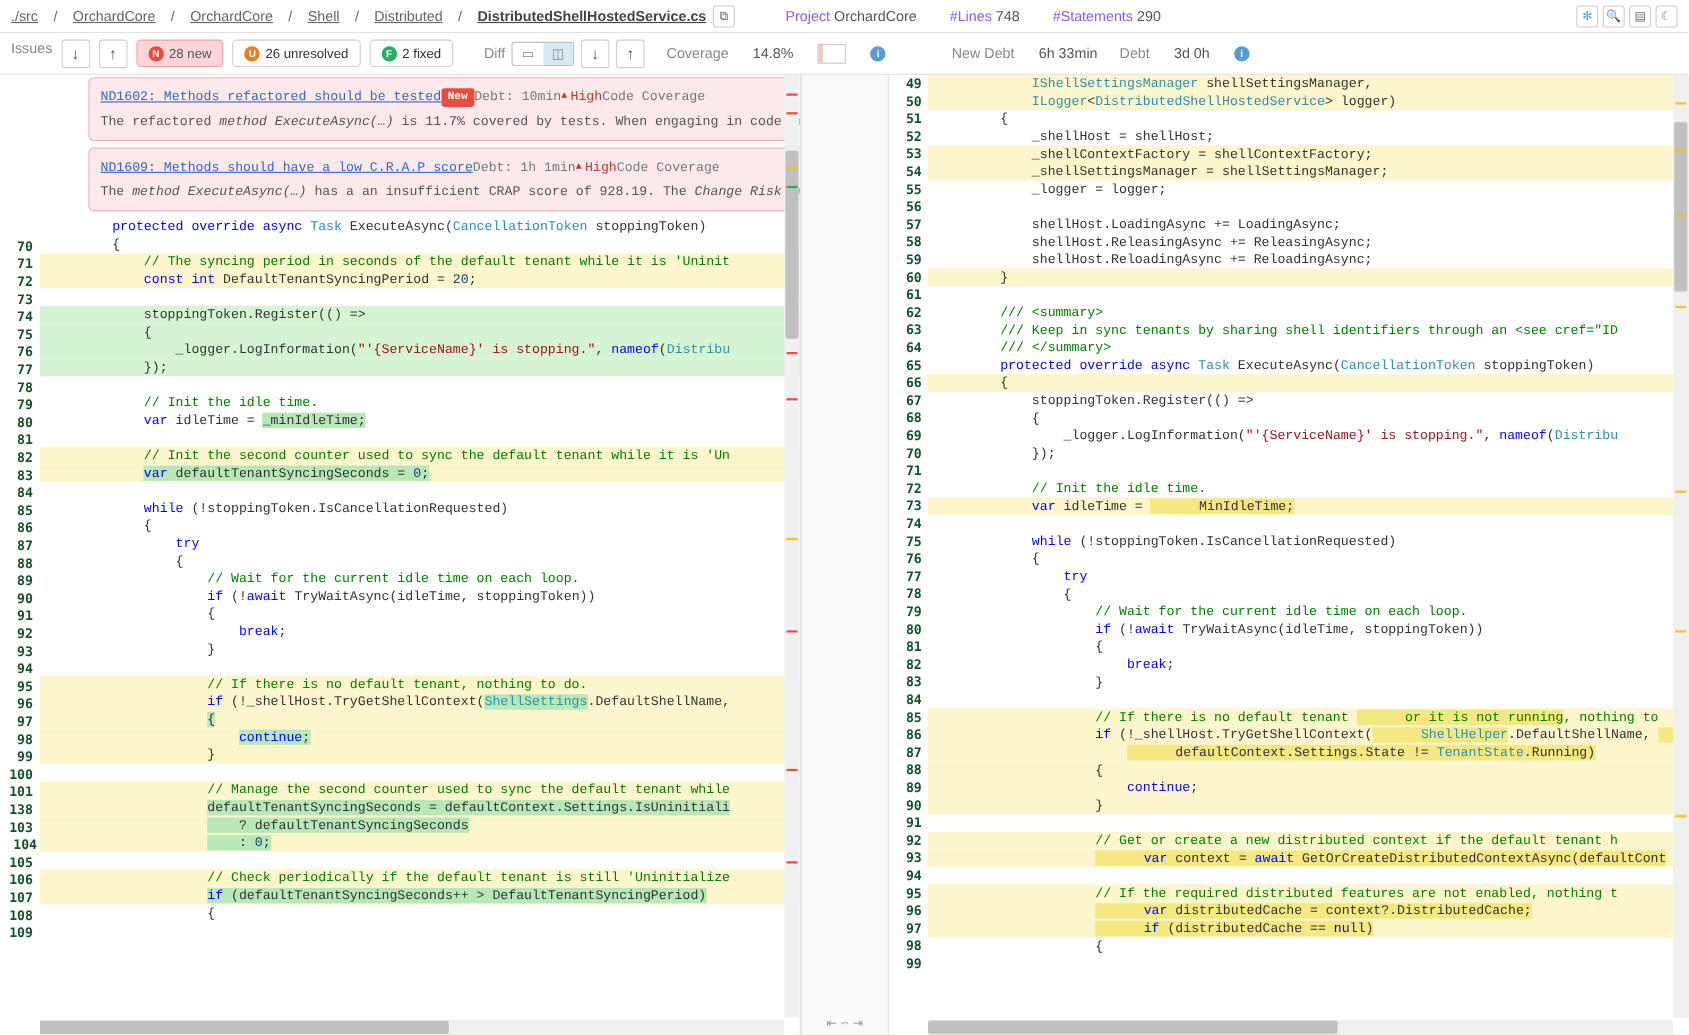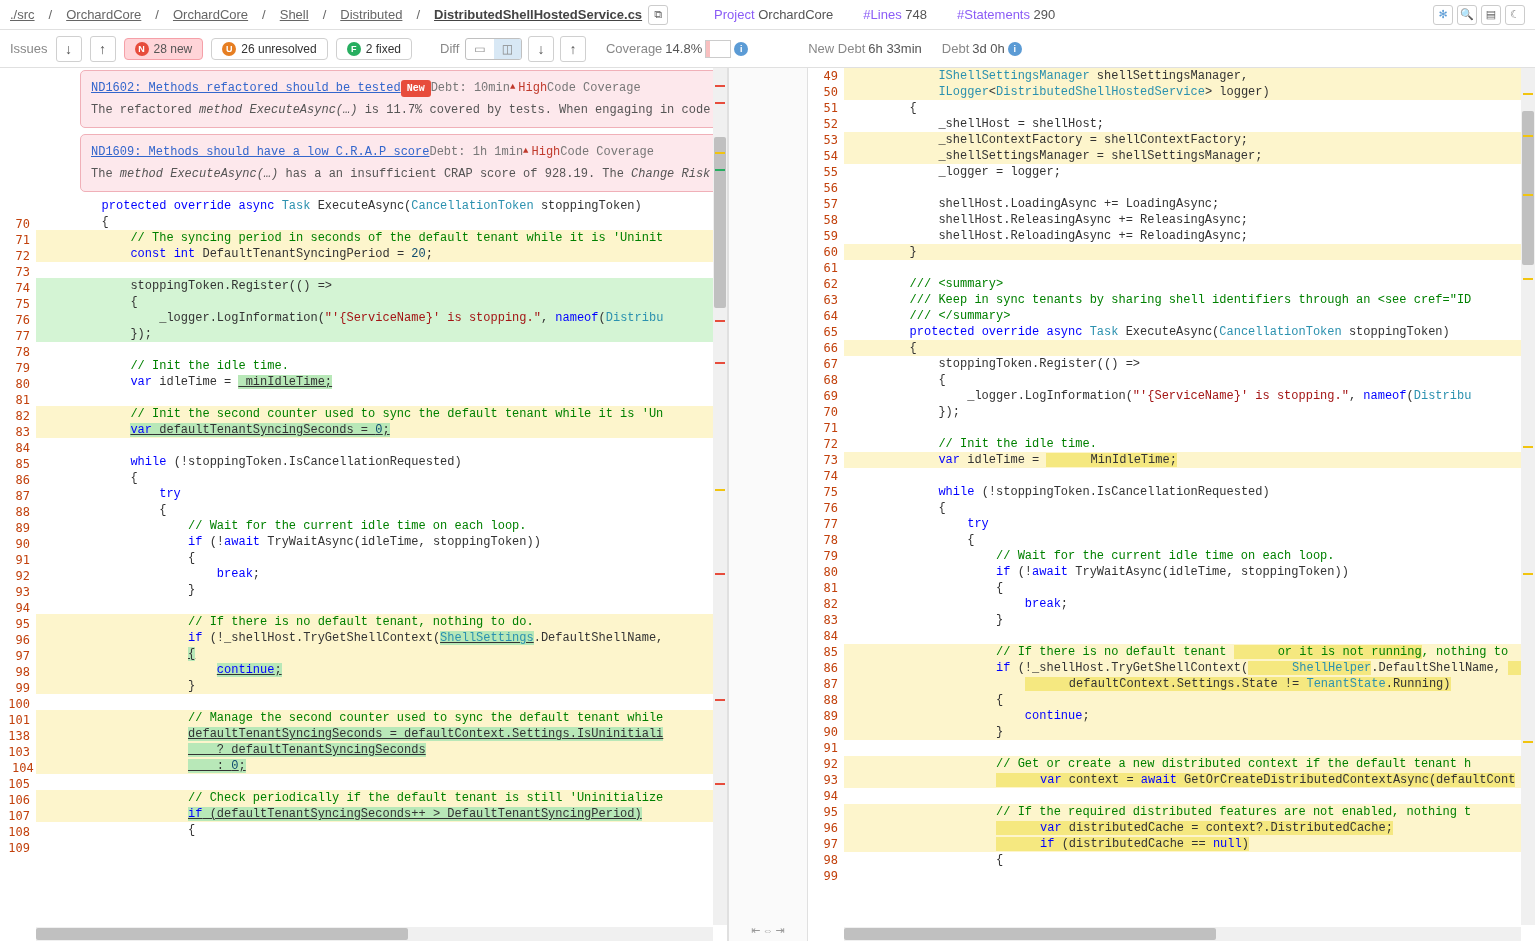--- a/index.html
+++ b/index.html
@@ -7,52 +7,52 @@
 .header { display: flex; align-items: center; padding: 4px 10px; border-bottom: 1px solid #e0e0e0; height: 30px; gap: 6px; }
 .breadcrumb { display: flex; align-items: center; gap: 12px; color: #666; font-size: 13px; }
 .breadcrumb a { color: #666; text-decoration: underline; }
 .breadcrumb .sep { margin: 0 2px; }
 .breadcrumb .current { color: #444; font-weight: bold; text-decoration: underline; }
 .icon-btn { width: 20px; height: 20px; display: inline-flex; align-items: center; justify-content: center; border: 1px solid #ccc; border-radius: 3px; background: #fff; cursor: pointer; font-size: 11px; color: #666; }
 .header-right { margin-left: auto; display: flex; gap: 4px; }
 .header-stats { display: flex; gap: 30px; color: #999; font-size: 13px; }
 .header-stats .label { color: #8b5cf6; }
 .header-stats .val { color: #555; font-weight: 500; }
-.toolbar { display: flex; align-items: center; padding: 6px 10px; border-bottom: 1px solid #e0e0e0; height: 38px; gap: 8px; }
+.toolbar { display: flex; padding: 6px 10px; border-bottom: 1px solid #e0e0e0; height: 38px; gap: 8px; }
 .toolbar .label { color: #888; }
 .nav-btn { width: 26px; height: 26px; border: 1px solid #d0d0d0; border-radius: 3px; background: #fff; cursor: pointer; display: inline-flex; align-items: center; justify-content: center; font-size: 14px; color: #555; }
 .pill { display: inline-flex; align-items: center; padding: 3px 10px; border-radius: 4px; font-size: 12px; gap: 5px; border: 1px solid #d0d0d0; }
 .pill-new { background: #ffd4d8; border-color: #f5a0a8; color: #555; }
 .pill-unresolved { background: #fff; }
 .pill-fixed { background: #fff; }
 .badge-circle { width: 14px; height: 14px; border-radius: 50%; display: inline-flex; align-items: center; justify-content: center; font-size: 9px; font-weight: bold; color: #fff; }
 .badge-n { background: #e74c3c; }
 .badge-u { background: #e67e22; }
 .badge-f { background: #27ae60; }
 .toolbar-right { display: flex; align-items: center; gap: 20px; margin-left: 20px; }
 .diff-toggle { display: flex; border: 1px solid #c0c0c0; border-radius: 3px; overflow: hidden; }
 .diff-toggle span { padding: 3px 8px; cursor: pointer; font-size: 12px; color: #888; }
 .diff-toggle .active { background: #d8e8f5; }
 .coverage-bar { width: 26px; height: 18px; border: 1px solid #ccc; display: inline-block; position: relative; background: #fff; }
 .coverage-bar::before { content: ''; position: absolute; left: 0; top: 0; bottom: 0; width: 15%; background: #f8c0c0; }
-.stat-group { display: flex; align-items: center; gap: 3px; color: #888; }
+.stat-group { display: flex; align-items: center; gap: 22px; color: #888; }
 .stat-group .val { color: #555; }
 .info-icon { width: 14px; height: 14px; border-radius: 50%; background: #5b9bd5; color: #fff; display: inline-flex; align-items: center; justify-content: center; font-size: 9px; font-weight: bold; }
 .main { display: flex; height: calc(100vh - 68px); }
 .pane { flex: 1; overflow: auto; position: relative; display: flex; }
 .pane-left { border-right: 1px solid #e0e0e0; }
 .divider { width: 80px; background: #fafafa; border-left: 1px solid #e0e0e0; border-right: 1px solid #e0e0e0; position: relative; flex-shrink: 0; }
 .divider-controls { position: absolute; bottom: 4px; left: 50%; transform: translateX(-50%); display: flex; gap: 2px; }
 .divider-controls span { font-size: 11px; color: #999; cursor: pointer; }
-.gutter { width: 36px; flex-shrink: 0; background: #fff; text-align: right; padding-right: 6px; font-family: Consolas, monospace; font-size: 12px; color: #c2410c; line-height: 16px; user-select: none; }
+.gutter { width: 36px; flex-shrink: 0; background: #fff; text-align: right; padding-right: 6px; font-family: Consolas, monospace; font-size: 12px; color: #14532d; line-height: 16px; user-select: none; font-weight: bold; }
 .code { flex: 1; font-family: Consolas, 'Courier New', monospace; font-size: 12px; line-height: 16px; white-space: pre; overflow-x: auto; position: relative; }
 .line { height: 16px; padding-left: 8px; white-space: pre; }
 .bg-green-light { background: #d4f4d4; }
 .bg-yellow-light { background: #fdf5cc; }
-.bg-green-inline { background: #b8e8b8; text-decoration: underline; }
+.bg-green-inline { background: #b8e8b8; }
 .bg-yellow-inline { background: #f5e880; padding-left: 44px; }
 .kw { color: #0000ff; }
 .type { color: #2b91af; }
 .str { color: #a31515; }
 .comment { color: #008000; }
 .num { color: #0c4a6e; }
 .issue-card { margin: 2px 6px 6px 44px; border: 1px solid #f0b0b8; background: #fde8ec; border-radius: 5px; padding: 8px 10px; font-size: 12px; line-height: 1.5; }
 .issue-header { display: flex; align-items: center; margin-bottom: 4px; }
 .issue-header a { color: #3366cc; text-decoration: underline; font-weight: 500; }
 .new-tag { background: #e74c3c; color: #fff; padding: 1px 6px; border-radius: 3px; font-size: 10px; font-weight: bold; }

